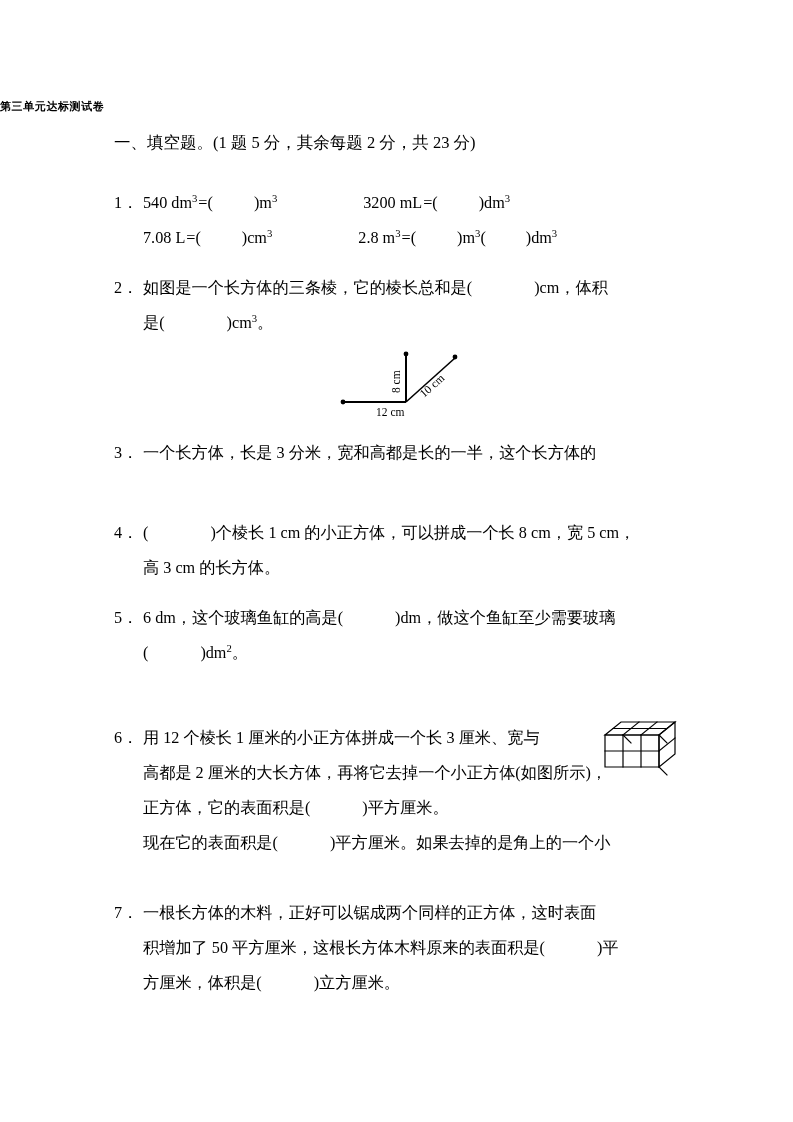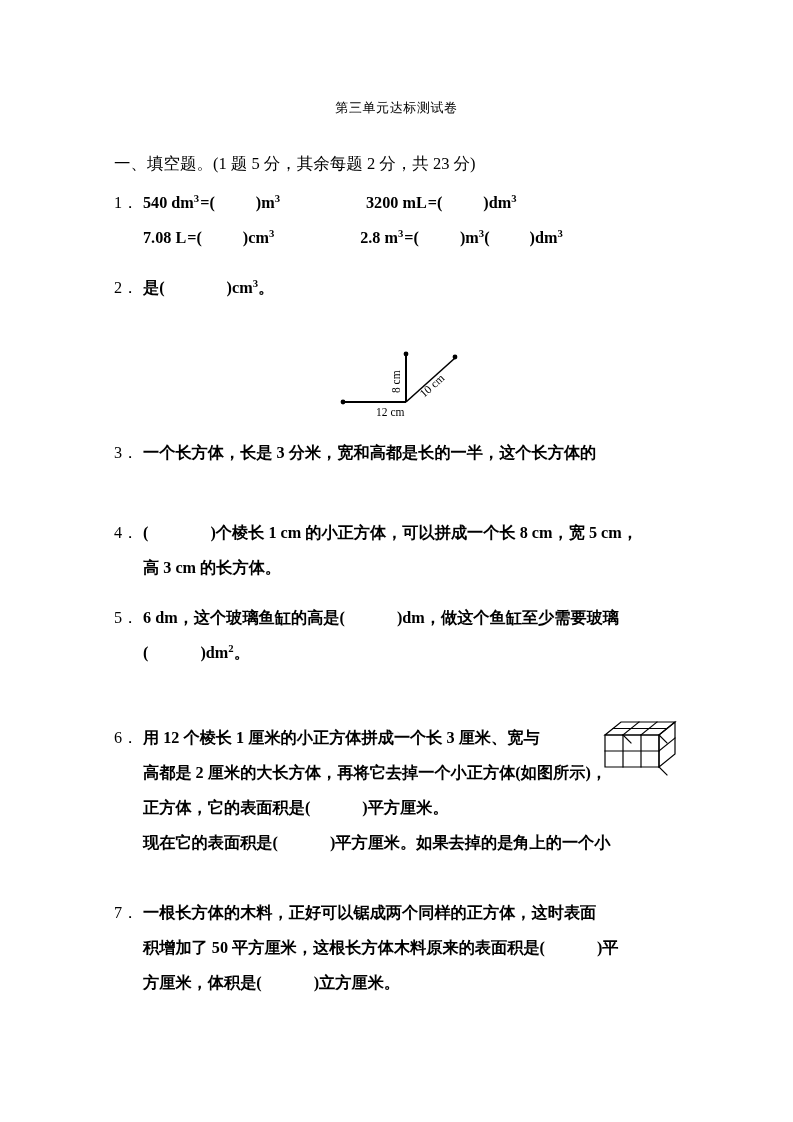--- a/index.html
+++ b/index.html
@@ -15,49 +15,47 @@
     margin: 0 auto;
     overflow: hidden;
     font-family: "Liberation Serif", "DejaVu Serif", serif;
     color: #000000;
   }
   .doc-title {
     position: absolute;
     left: 0;
     right: 0;
     top: 99px;
-    text-align: center;
     font-family: "DejaVu Sans", "Liberation Sans", sans-serif;
-    font-weight: normal;
-    font-size: 13px;
+    font-weight: bold;
+    font-size: 11px;
     letter-spacing: 0.6px;
   }
   .section-head {
     position: absolute;
     left: 114px;
-    top: 153px;
+    top: 132px;
     font-size: 16.5px;
     white-space: nowrap;
   }
   .q {
     position: absolute;
     left: 114px;
     width: 566px;
     font-size: 16.2px;
     line-height: 35px;
   }
   .qnum {
     position: absolute;
     left: 0;
     width: 26px;
     text-align: left;
   }
   .qbody {
     margin-left: 29px;
-    font-weight: bold;
   }
   .line {
     white-space: nowrap;
   }
   sup {
     font-size: 0.66em;
     vertical-align: super;
     line-height: 0;
   }
   .blank-s { display: inline-block; width: 40px; }
@@ -104,20 +102,23 @@
       <div class="line">
         <span>7.08 L</span><span class="eqsign">=(</span><span class="blank-s"></span><span>)cm</span><sup>3</sup><span class="gap-col"></span><span>2.8 m</span><sup>3</sup><span class="eqsign">=(</span><span class="blank-s"></span><span>)m</span><sup>3</sup><span>(</span><span class="blank-s"></span><span>)dm</span><sup>3</sup>
       </div>
     </div>
   </div>
 
   <div class="q" style="top:271px;">
     <span class="qnum">2．</span>
     <div class="qbody">
       <div class="line">
+        <span>如图是一个长方体的三条棱，它的棱长总和是(</span><span class="blank-l"></span><span>)cm，体积</span>
+      </div>
+      <div class="line">
         <span>是(</span><span class="blank-l"></span><span>)cm</span><sup>3</sup><span>。</span>
       </div>
     </div>
   </div>
 
   <div class="fig-edges">
     <svg width="160" height="72" viewBox="0 0 160 72" xmlns="http://www.w3.org/2000/svg">
 
       <line x1="4" y1="57" x2="68" y2="57" stroke="#000" stroke-width="2"></line>
       <circle cx="5" cy="57" r="2.4" fill="#000"></circle>

